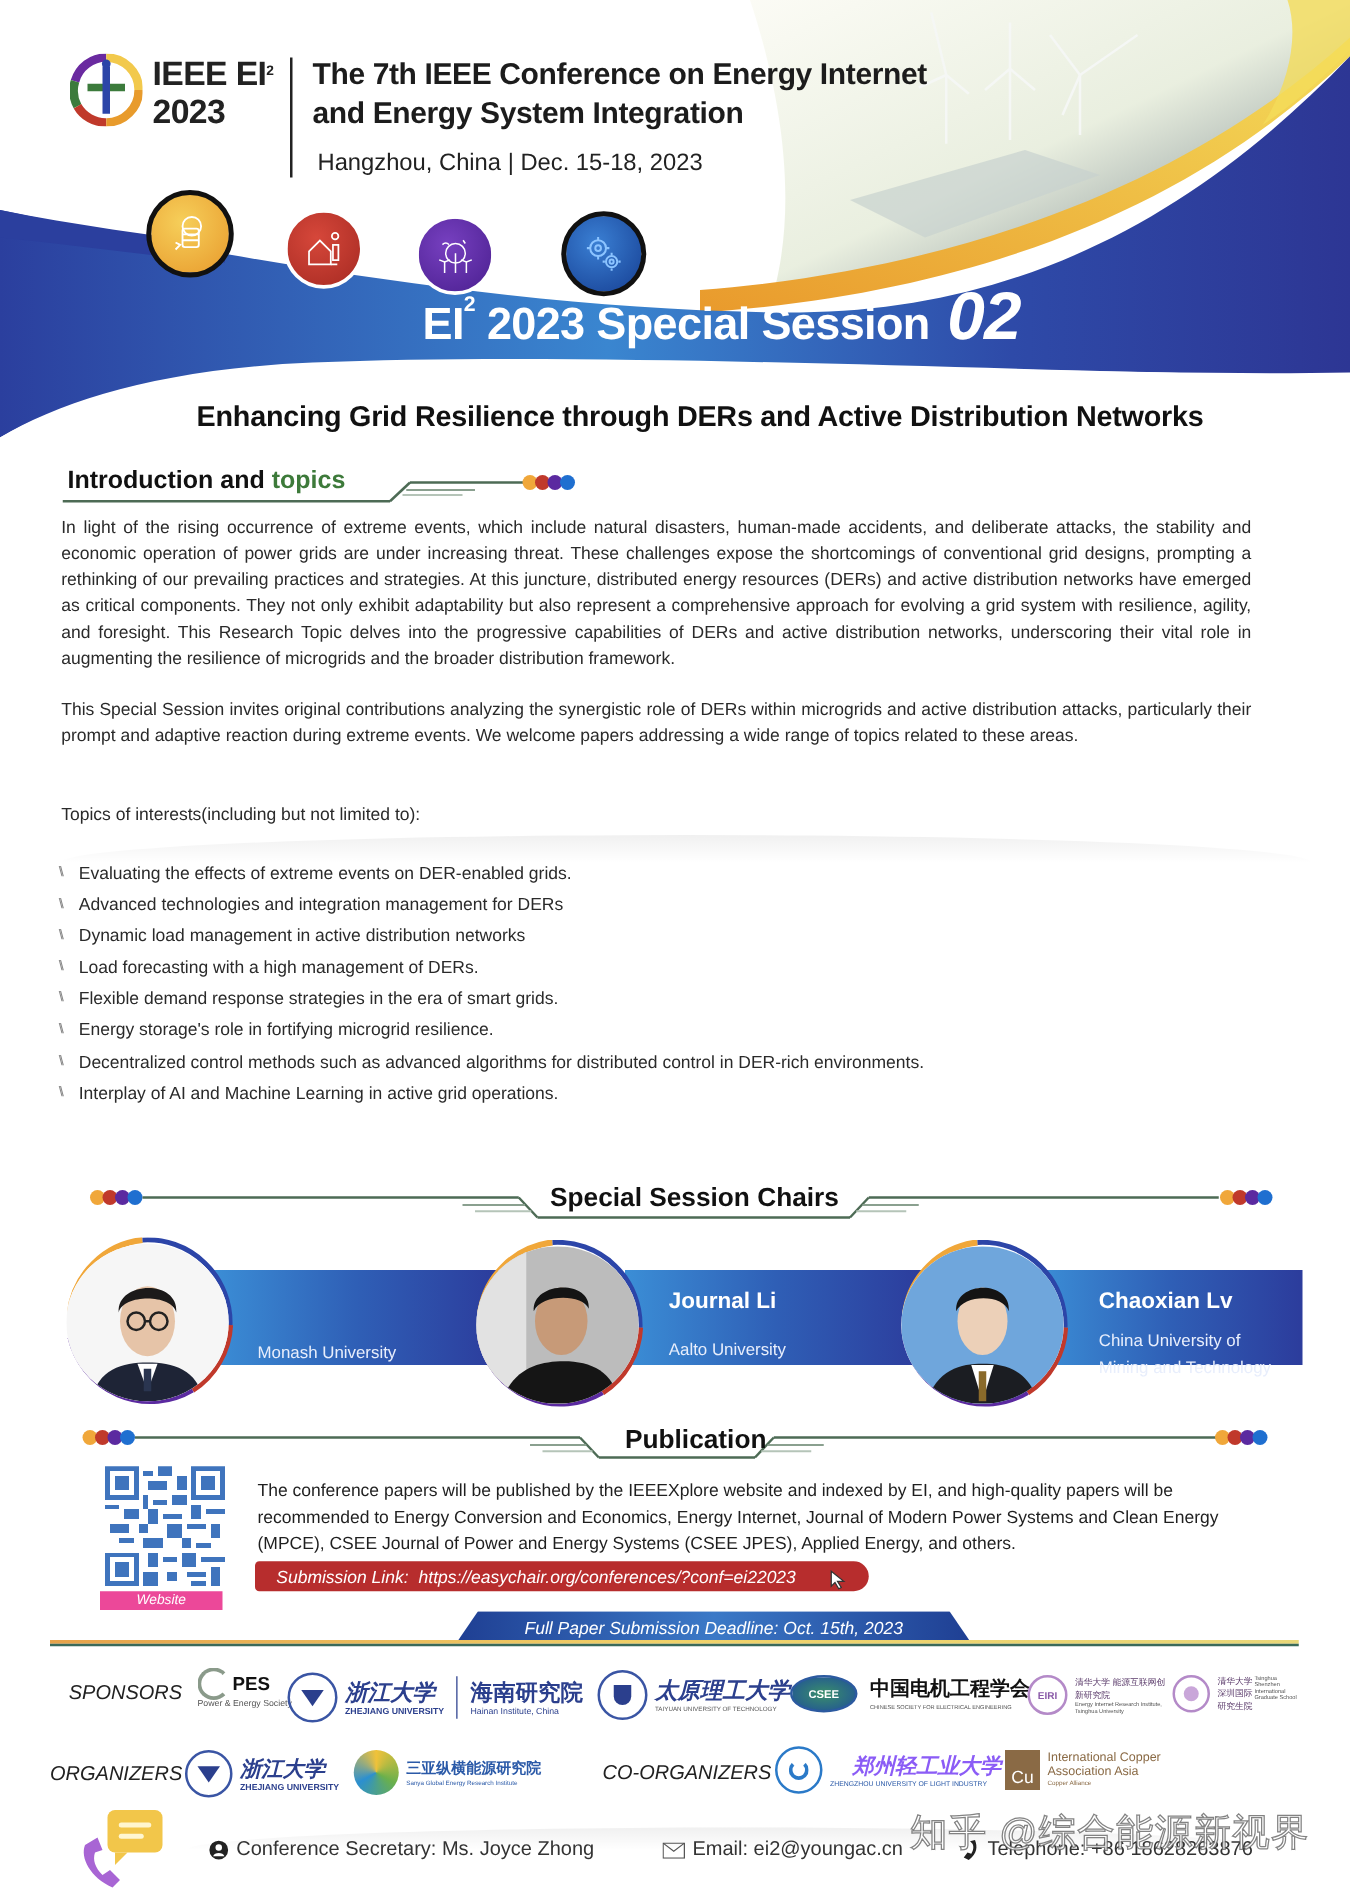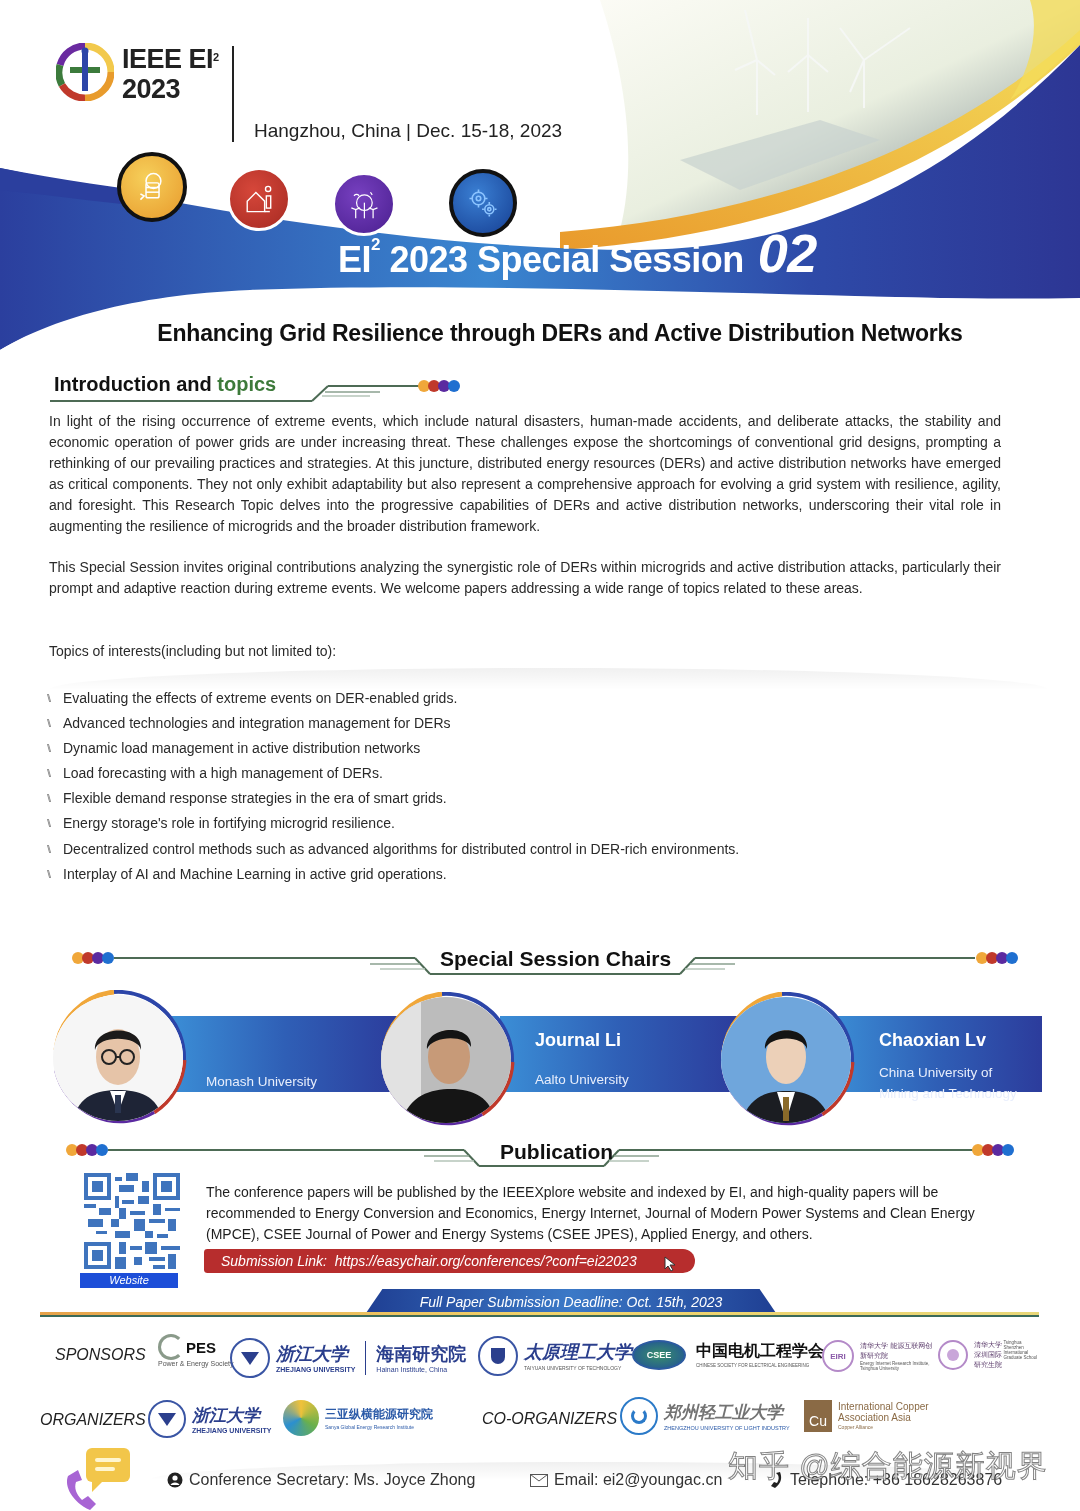--- a/index.html
+++ b/index.html
@@ -41,21 +41,21 @@
   
   .band-title { position: absolute; font-weight: bold; font-size: 21px; color: #111; }
   .chair-band { position: absolute; height: 76px; background: linear-gradient(90deg, #3b8ed6 0%, #2f5fb6 50%, #2c3c9c 100%); }
   .chair-photo { position: absolute; width: 136px; height: 136px; border-radius: 50%; overflow: hidden; background: #fff; }
   .chair-ring { position: absolute; }
   .chair-name { position: absolute; color: #fff; font-weight: bold; font-size: 18px; }
   .chair-aff { position: absolute; color: #e8eefc; font-size: 13.5px; line-height: 21px; }
 
   
   .qr { position: absolute; left: 84px; top: 1173px; width: 96px; height: 96px; }
-  .qr-label { position: absolute; left: 80px; top: 1273px; width: 98px; height: 15px; background: #1d4ed8; color: #fff; font-style: italic; font-size: 11px; text-align: center; line-height: 15px; }
+  .qr-label { position: absolute; left: 80px; top: 1273px; width: 98px; height: 15px; background: #ec4899; color: #fff; font-style: italic; font-size: 11px; text-align: center; line-height: 15px; }
   .pub-text { position: absolute; left: 206px; top: 1182px; width: 790px; font-size: 14px; line-height: 21px; color: #1f1f1f; }
   .sub-link { position: absolute; left: 204px; top: 1249px; width: 491px; height: 24px; background: #b72d2d; border-radius: 4px 14px 14px 4px; color: #fff; font-style: italic; font-size: 14px; line-height: 24px; padding-left: 17px; display: flex; gap: 8px; }
   .cursor { position: absolute; left: 664px; top: 1256px; width: 14px; height: 16px; }
   .deadline-tab { position: absolute; left: 366px; top: 1289px; width: 410px; height: 24px; background: linear-gradient(90deg, #1f3f93, #3b79c7 50%, #1f3f93); clip-path: polygon(4% 0, 96% 0, 100% 100%, 0 100%); color: #fff; font-style: italic; font-size: 14px; text-align: center; line-height: 26px; }
   .deadline-line { position: absolute; left: 40px; top: 1312px; width: 999px; height: 5px; background: linear-gradient(90deg, #e6a24a, #f0d26a 50%, #e8d778); border-bottom: 2px solid #3a6a5a; }
 
   
   .sp-label { position: absolute; font-size: 16px; color: #222; font-style: italic; }
   .logo-box { position: absolute; display: flex; align-items: center; gap: 6px; }
   .seal { border-radius: 50%; border: 2px solid #3a55a4; display: flex; align-items: center; justify-content: center; }
@@ -127,20 +127,24 @@
     <path d="M55 29 A26 26 0 0 0 29 3" stroke="#f2c94c" stroke-width="7" fill="none"></path>
     <rect x="14" y="24" width="30" height="6" fill="#3c7b3c"></rect>
     <rect x="26" y="10" width="6" height="38" fill="#2c45a8"></rect>
     <circle cx="29" cy="8" r="3.5" fill="#2c45a8"></circle>
   </svg>
   <div class="brand">
     <div><span>IEEE EI</span><sup>2</sup></div>
     <div>2023</div>
   </div>
   <div class="vbar"></div>
+  <div class="conf-title">
+    <div>The 7th IEEE Conference on Energy Internet</div>
+    <div>and Energy System Integration</div>
+  </div>
   <div class="conf-loc">Hangzhou, China | Dec. 15-18, 2023</div>
 
   <div class="topic-icon" style="left:117px;top:152px;width:70px;height:70px;background:radial-gradient(circle at 40% 35%,#f6cf5a,#e89a2c);border:4px solid #111;">
     <svg viewBox="0 0 40 40" fill="none" stroke="#fff" stroke-width="1.6">
         <circle cx="22" cy="14" r="8"></circle>
         <rect x="14" y="16" width="14" height="16" rx="2"></rect>
         <line x1="14" y1="21" x2="28" y2="21"></line>
         <line x1="14" y1="26" x2="28" y2="26"></line>
         <path d="M8 28 L12 30 L8 34"></path>
       </svg>
@@ -490,21 +494,21 @@
       <span class="tiny" style="font-size:5px;color:#2b5aa8;">Sanya Global Energy Research Institute</span>
     </div>
   </div>
 
   <div class="sp-label" style="left:482px;top:1410px;">CO-ORGANIZERS</div>
   <div class="logo-box" style="left:620px;top:1397px;">
     <div class="seal" style="width:38px;height:38px;border-color:#2b7ac8;">
         <div style="width:16px;height:16px;border-radius:50%;border:3px solid #2b7ac8;border-top-color:transparent;"></div>
       </div>
     <div style="display:flex;flex-direction:column;">
-      <span class="cn-text" style="font-size:17px;color:#737373;">郑州轻工业大学</span>
+      <span class="cn-text" style="font-size:17px;color:#8b5cf6;margin-left:18px;">郑州轻工业大学</span>
       <span class="tiny" style="font-size:5.5px;color:#2b5aa8;">ZHENGZHOU UNIVERSITY OF LIGHT INDUSTRY</span>
     </div>
   </div>
   <div class="logo-box" style="left:804px;top:1400px;">
     <div style="width:28px;height:32px;background:#8a6a45;color:#fff;font-size:14px;display:flex;align-items:flex-end;justify-content:center;padding-bottom:3px;">Cu</div>
     <div style="display:flex;flex-direction:column;width:100px;">
       <span style="font-size:10px;color:#8a6a45;line-height:11px;">International Copper Association Asia</span>
       <span class="tiny" style="font-size:5px;color:#8a6a45;">Copper Alliance</span>
     </div>
   </div>

